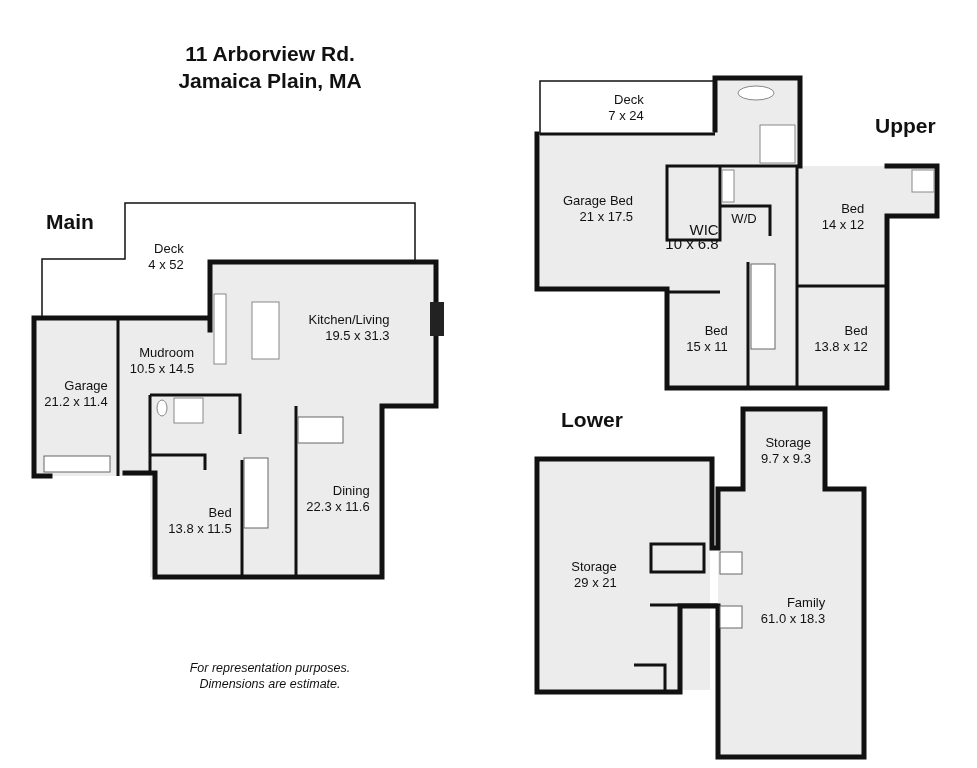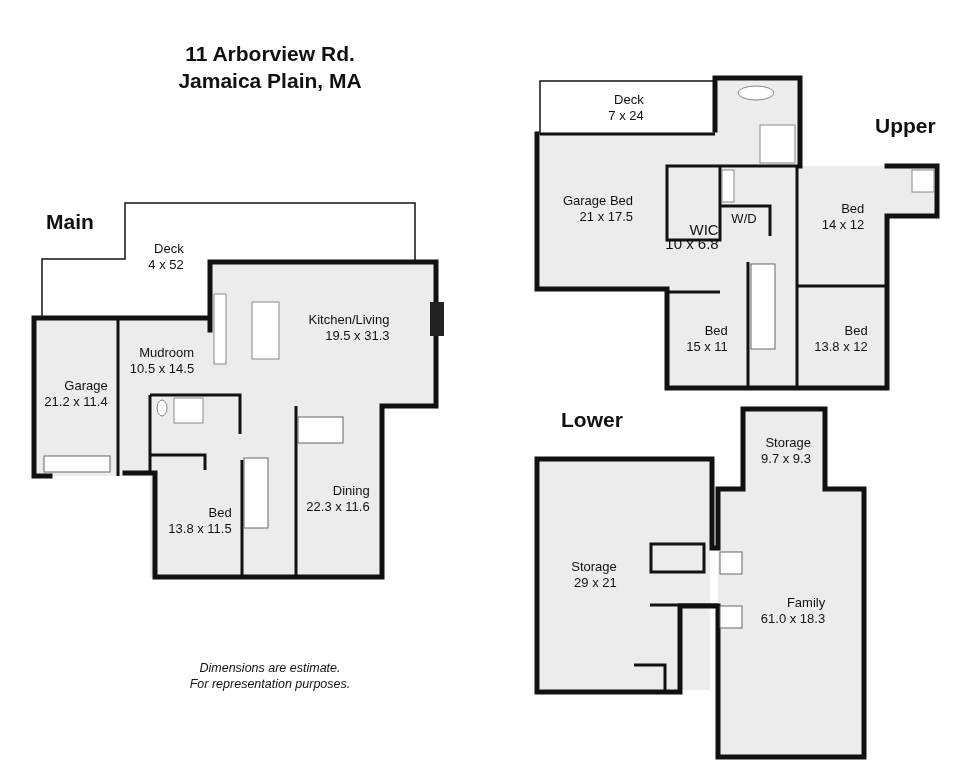--- a/index.html
+++ b/index.html
@@ -133,15 +133,15 @@
 <div class="lbl" style="left:594px;top:559px;">
     <div>Storage</div>
     <div>29 x 21</div>
   </div>
 <div class="lbl" style="left:793px;top:595px;">
     <div>Family</div>
     <div>61.0 x 18.3</div>
   </div>
 
 <div class="note">
+  <div>For representation purposes.</div>
   <div>Dimensions are estimate.</div>
-  <div>For representation purposes.</div>
 </div>
 
 </body></html>

